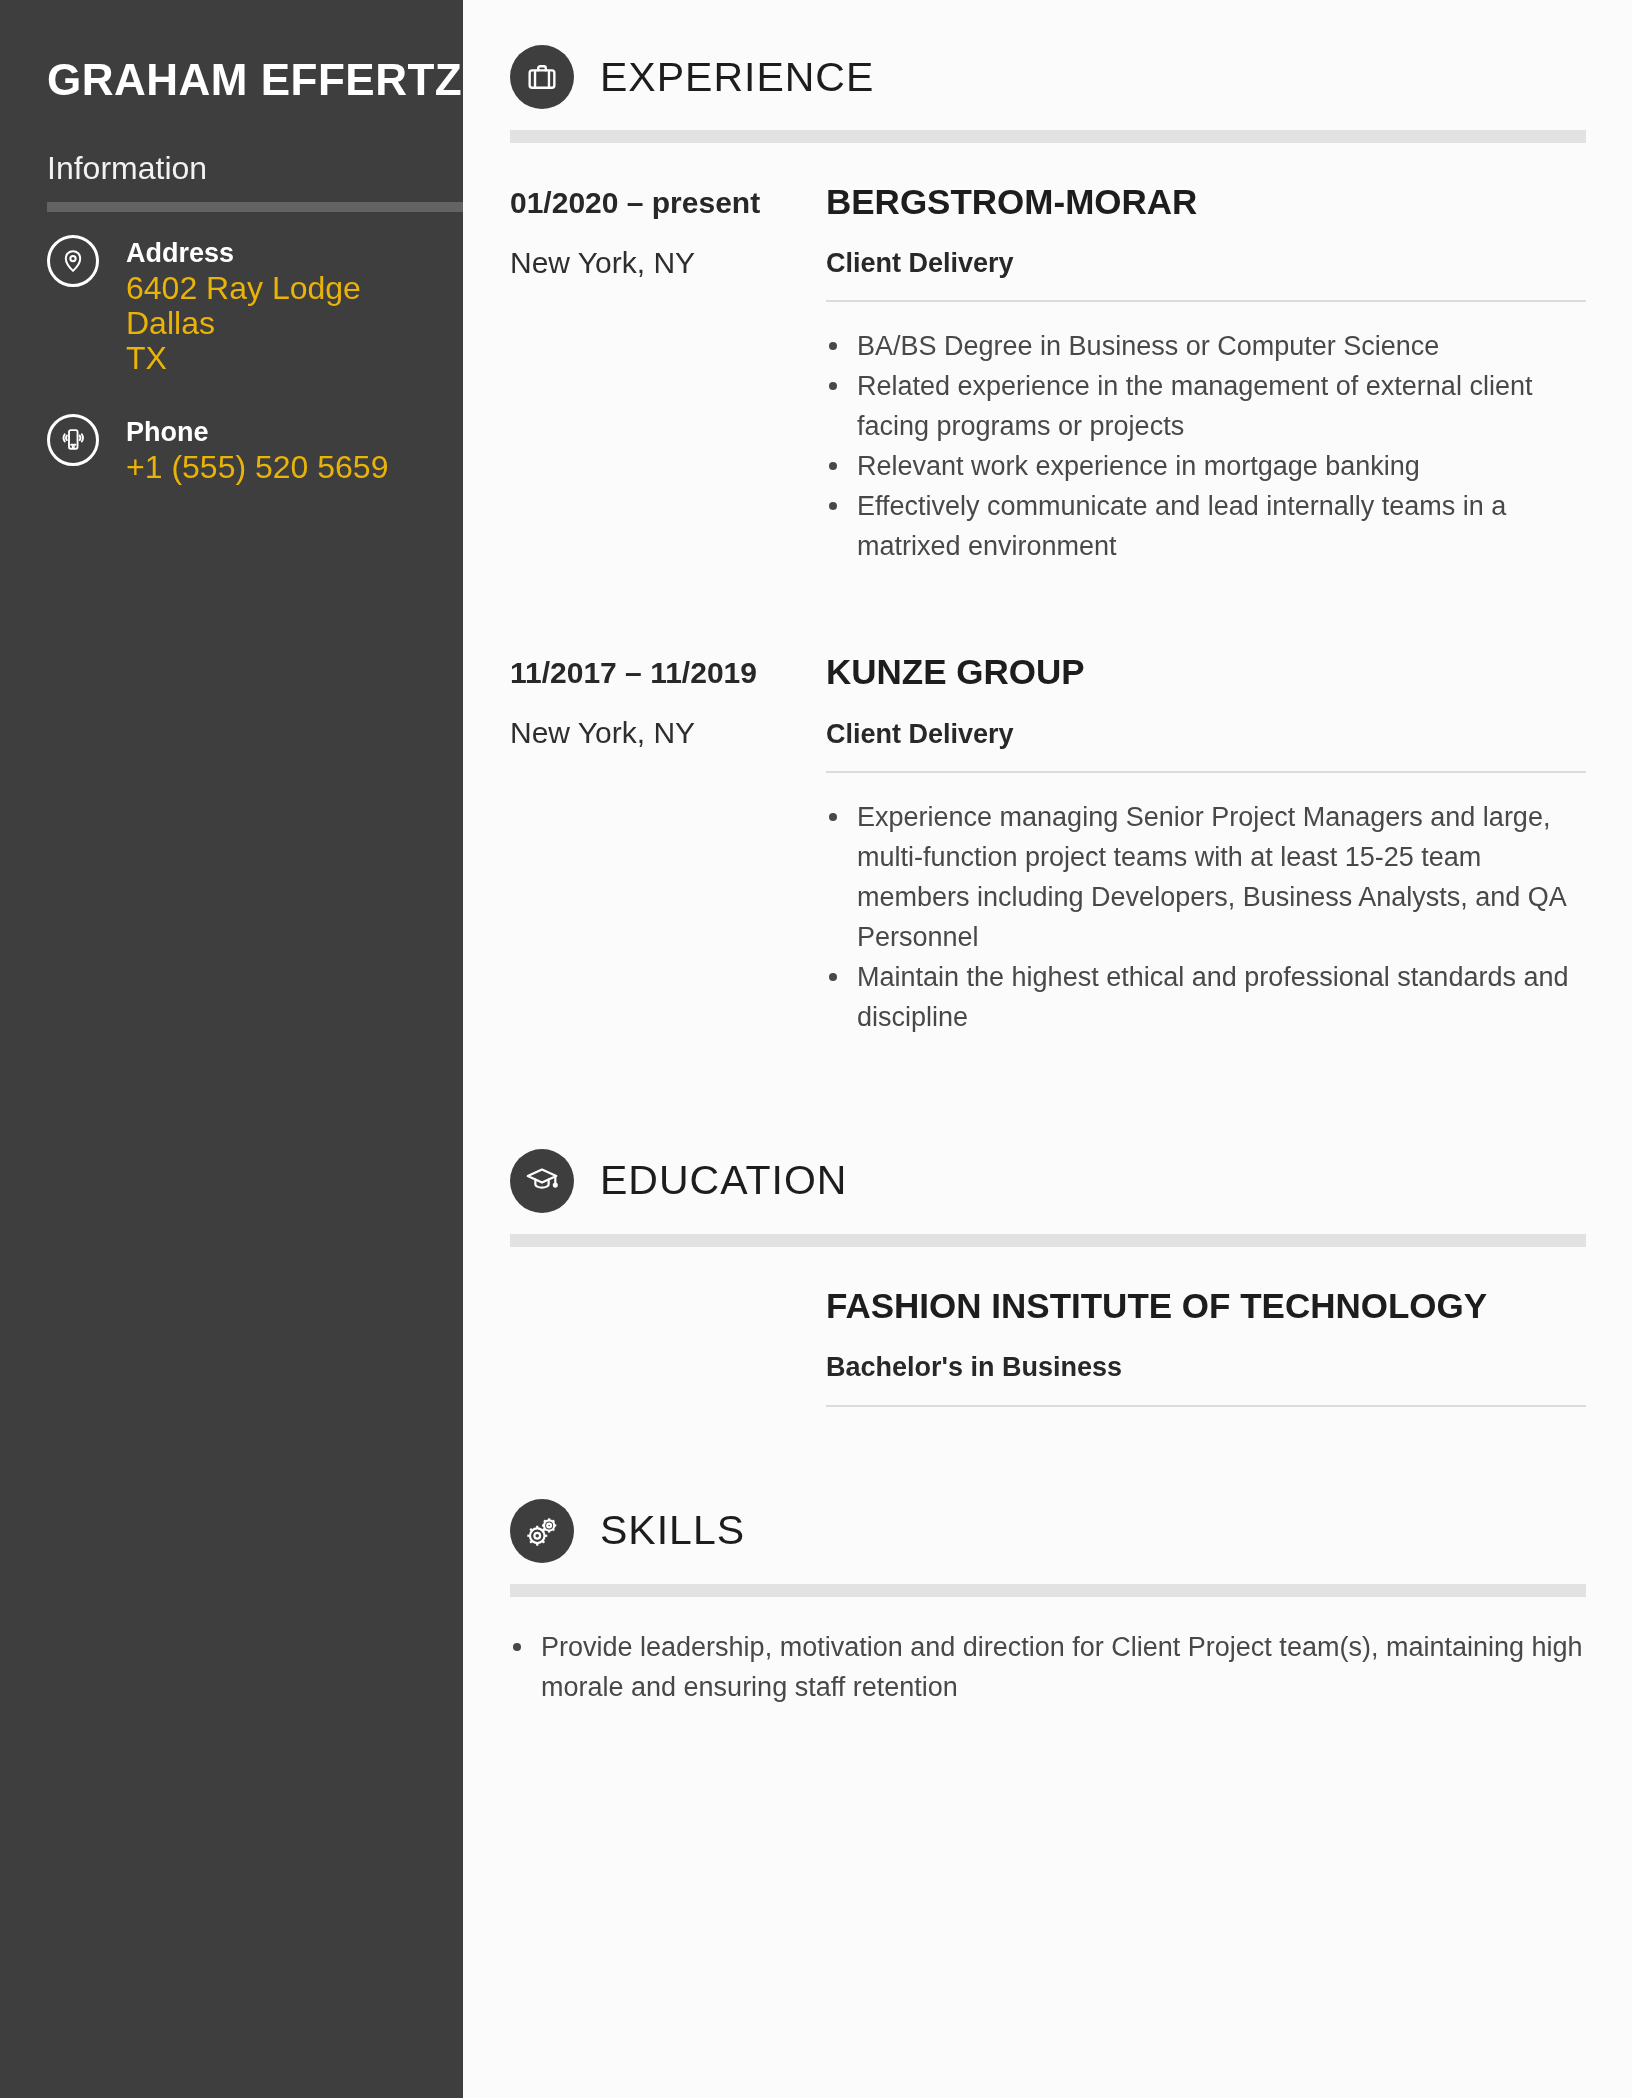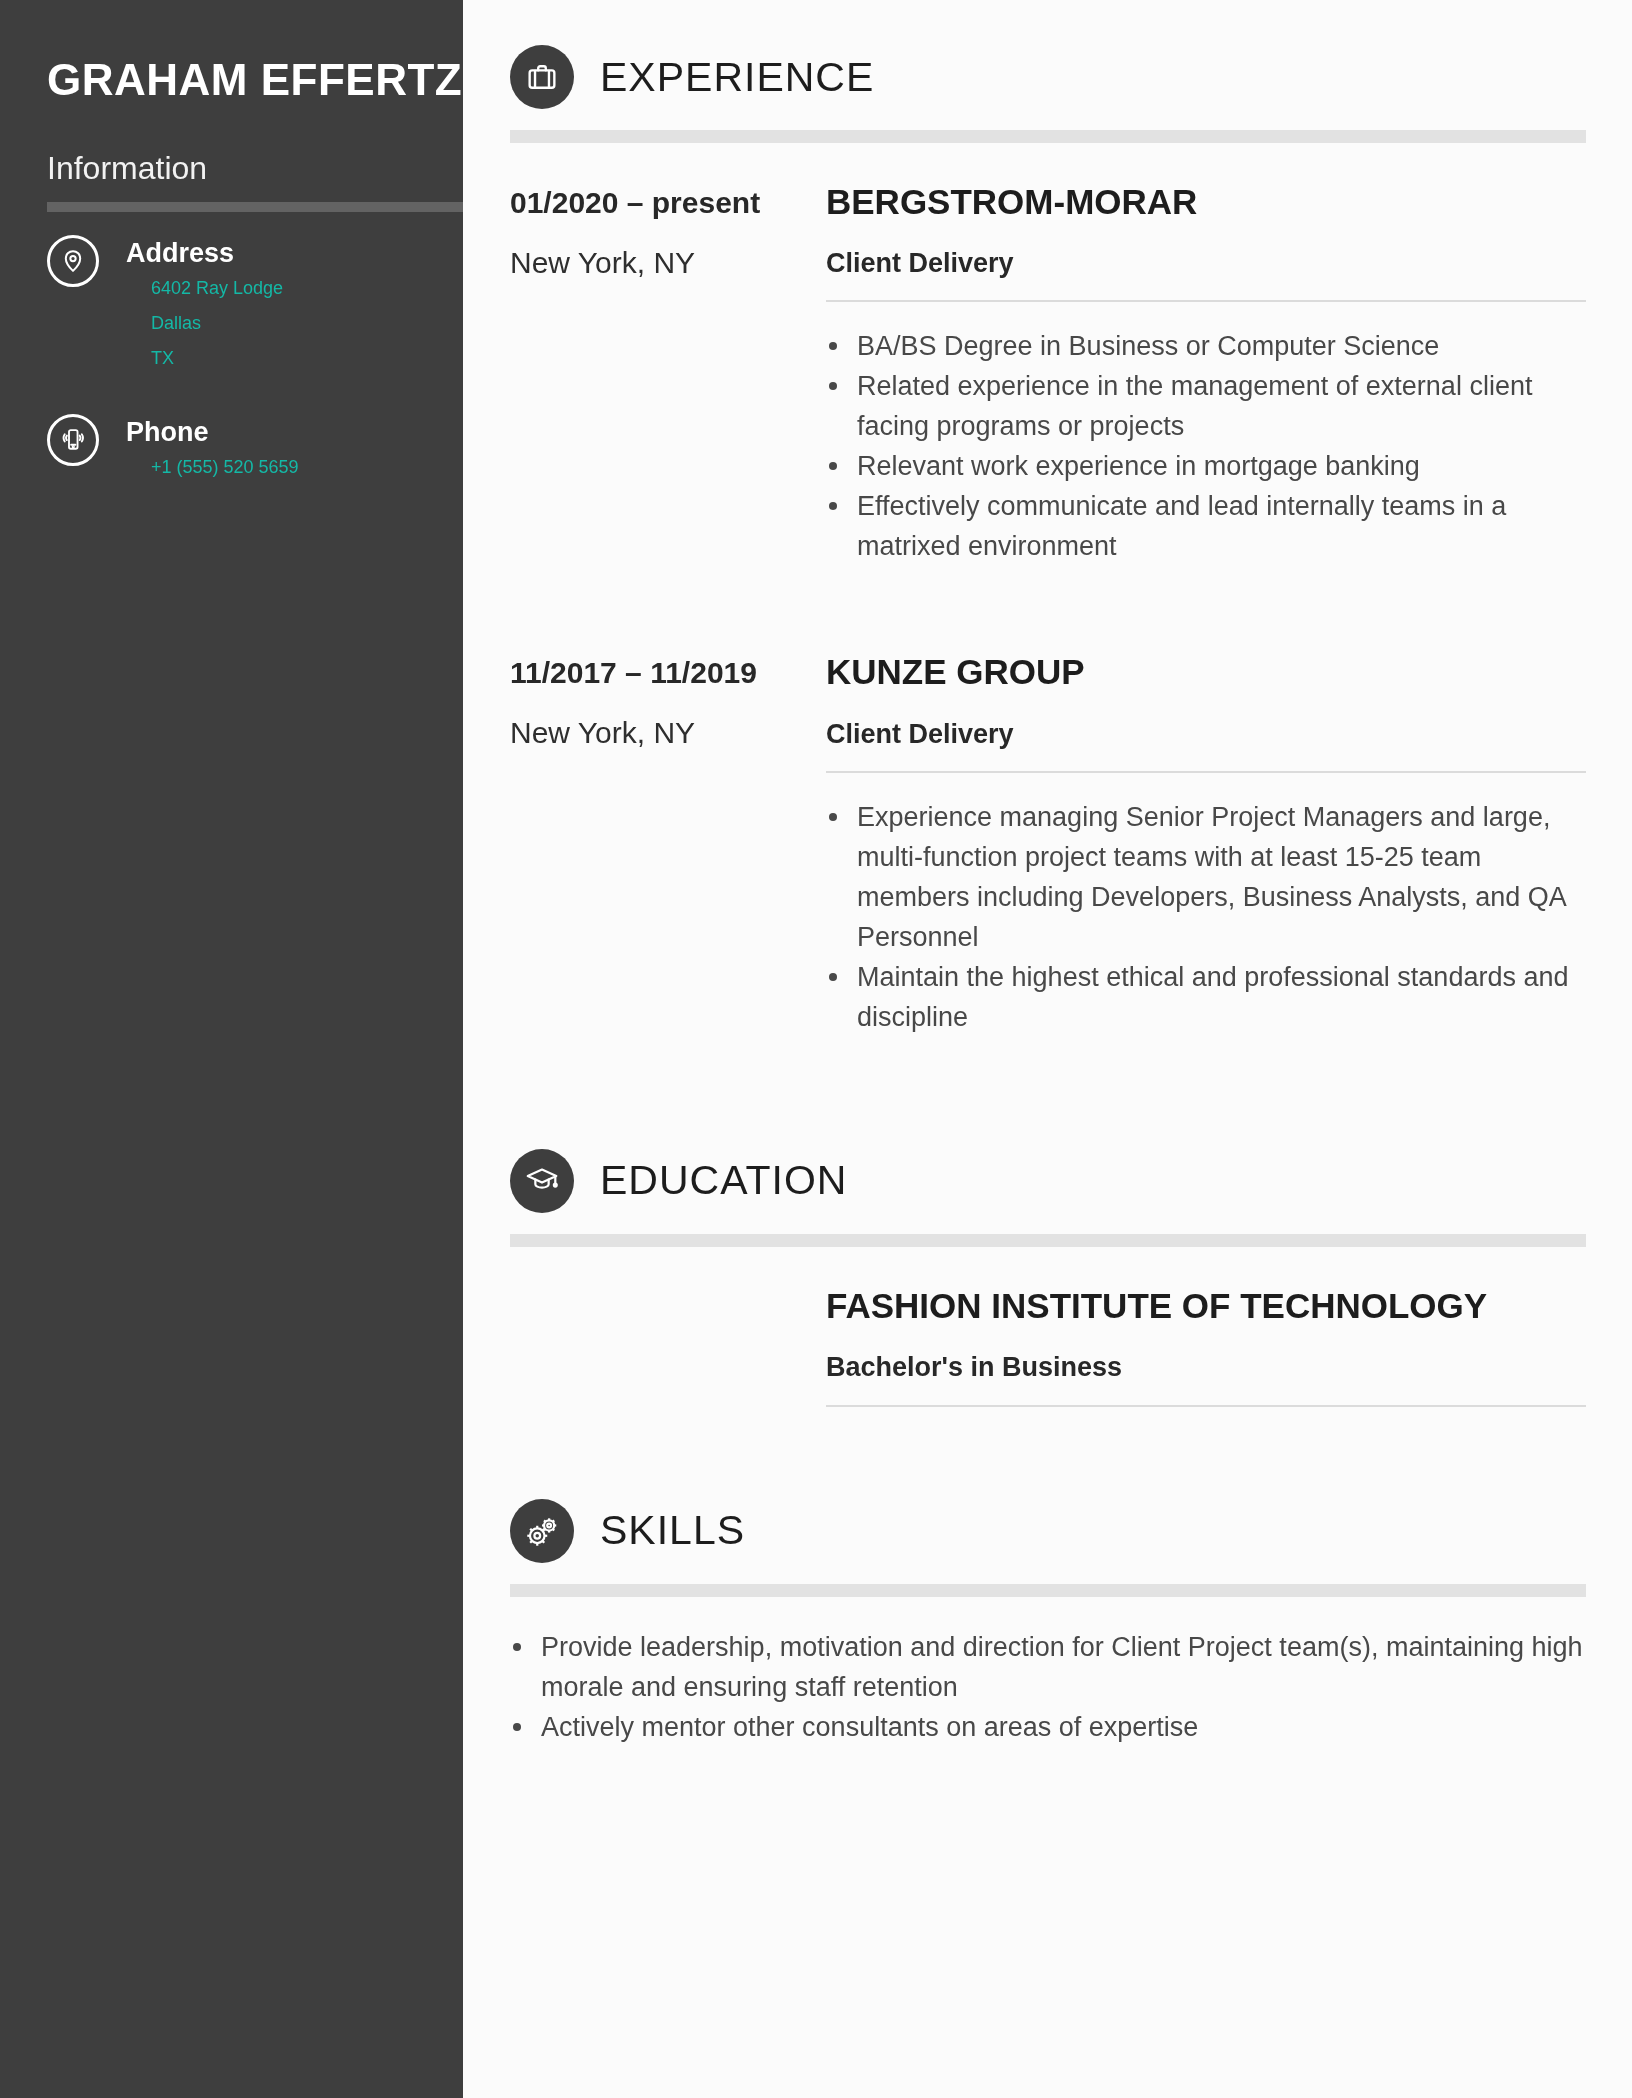--- a/index.html
+++ b/index.html
@@ -56,24 +56,23 @@
   }
   .cicon svg { width: 32px; height: 32px; display: block; }
   .ctext { padding-top: 0; }
   .clabel {
     font-size: 27px;
     font-weight: 700;
     color: #ffffff;
     line-height: 36px;
   }
   .cline {
-    font-size: 18px;
-    color: #14b8a6;
+    font-size: 32px;
+    color: #eab308;
     line-height: 35px;
-    margin-left: 25px;
   }
 
   
   main {
     position: absolute;
     left: 463px; top: 0;
     width: 1169px;
     height: 2098px;
     box-sizing: border-box;
     padding: 45px 46px 0 47px;
@@ -274,18 +273,17 @@
             <line x1="16.5" y1="5.3" x2="16.5" y2="4"></line>
             <line x1="18.76" y1="6.24" x2="19.7" y2="5.3"></line>
           </svg>
         </span>
         <h2 class="sec-title">SKILLS</h2>
       </div>
       <div class="sec-bar"></div>
 
       <ul class="bullets">
         <li>Provide leadership, motivation and direction for Client Project team(s), maintaining high morale and ensuring staff retention</li>
-        <li>Actively mentor other consultants on areas of expertise</li>
       </ul>
     </section>
 
   </main>
 </div>
 
 </body></html>

